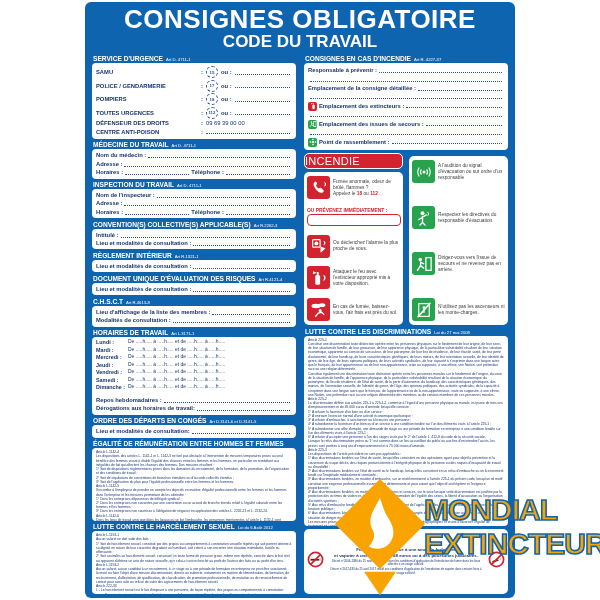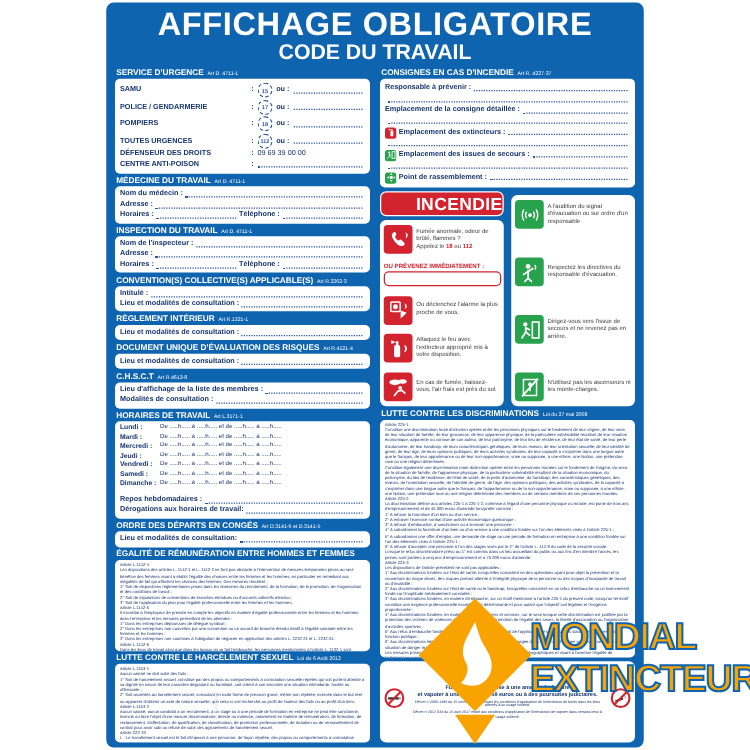--- a/index.html
+++ b/index.html
@@ -24,22 +24,22 @@
        align-items:center;justify-content:center;font-size:4.4px;color:#2a55a5;font-weight:bold;margin:0 2px}
   .mid{margin:0 1px;font-weight:bold}
   .val{font-weight:normal;margin-left:2px}
   .hrow{display:flex;line-height:1.4;font-size:5.4px}
   .hday{width:32px;font-weight:bold;flex:none}
   .htpl{font-size:4.9px;white-space:nowrap;overflow:hidden}
   .fine{font-size:3.35px;line-height:1.27;white-space:pre-line;overflow:hidden;color:#17356e}
   .h-egalite{height:84px}.h-harcel{height:72px}.h-discri{height:186px}
   .fireevac{display:flex;gap:6px;margin-top:3px;height:172px}
   .fe-col{flex:1;display:flex;flex-direction:column;min-width:0}
-  .fe-h{border-radius:5px;border:1.5px solid #fff;color:#fff;font-weight:bold;text-align:right;
-        font-size:14px;padding:1px 0;letter-spacing:.3px}
+  .fe-h{border-radius:5px;border:1.5px solid #fff;color:#fff;font-weight:normal;text-align:left;
+        font-size:11px;padding:1px 0;letter-spacing:.3px}
   .bg-red{background:#d2232e}.bg-green{background:#28a24c}
   .fe-box{background:#fff;border-radius:5px;margin-top:3px;padding:4px 3px;display:flex;
           flex-direction:column;gap:4px;flex:1;justify-content:space-between}
   .fe-item{display:flex;gap:3px;align-items:center}
   .fe-ic{width:23px;height:23px;border-radius:3px;flex:none;display:flex;align-items:center;justify-content:center}
   .fe-tx{font-size:4.8px;color:#3c3c3c;line-height:1.25}
   .red-t{color:#d2232e;font-weight:bold}
   .alert-wrap{display:flex;flex-direction:column;gap:1px}
   .alert-label{font-size:4.9px;color:#d2232e;font-weight:bold}
   .alert-input{border:1.2px solid #d2232e;border-radius:4px;height:10px;width:95%;font-size:5px;
@@ -54,21 +54,21 @@
   .logo{position:absolute;left:328px;top:477px;width:272px;z-index:5;pointer-events:none}
   .logo-text{position:absolute;left:96px;top:16px;color:#f8a300;font-weight:bold;font-size:30px;
              line-height:1.12;letter-spacing:-1px;-webkit-text-stroke:1.6px #0f64b0;white-space:nowrap}
   .vref{position:absolute;left:86px;bottom:28px;writing-mode:vertical-rl;transform:rotate(180deg);
         font-size:3.4px;color:#cfe2f4;letter-spacing:.4px}
 </style>
 </head>
 <body>
 
 <div class="poster">
-  <div class="title">AFFICHAGE OBLIGATOIRE</div>
+  <div class="title">CONSIGNES OBLIGATOIRE</div>
   <div class="subtitle">CODE DU TRAVAIL</div>
 
   <div class="cols">
 
     <div class="col">
 
       <div class="sec-h">
         <span>SERVICE D'URGENCE</span>
         <span class="sec-ref">Art D. 4711-1</span>
       </div>

